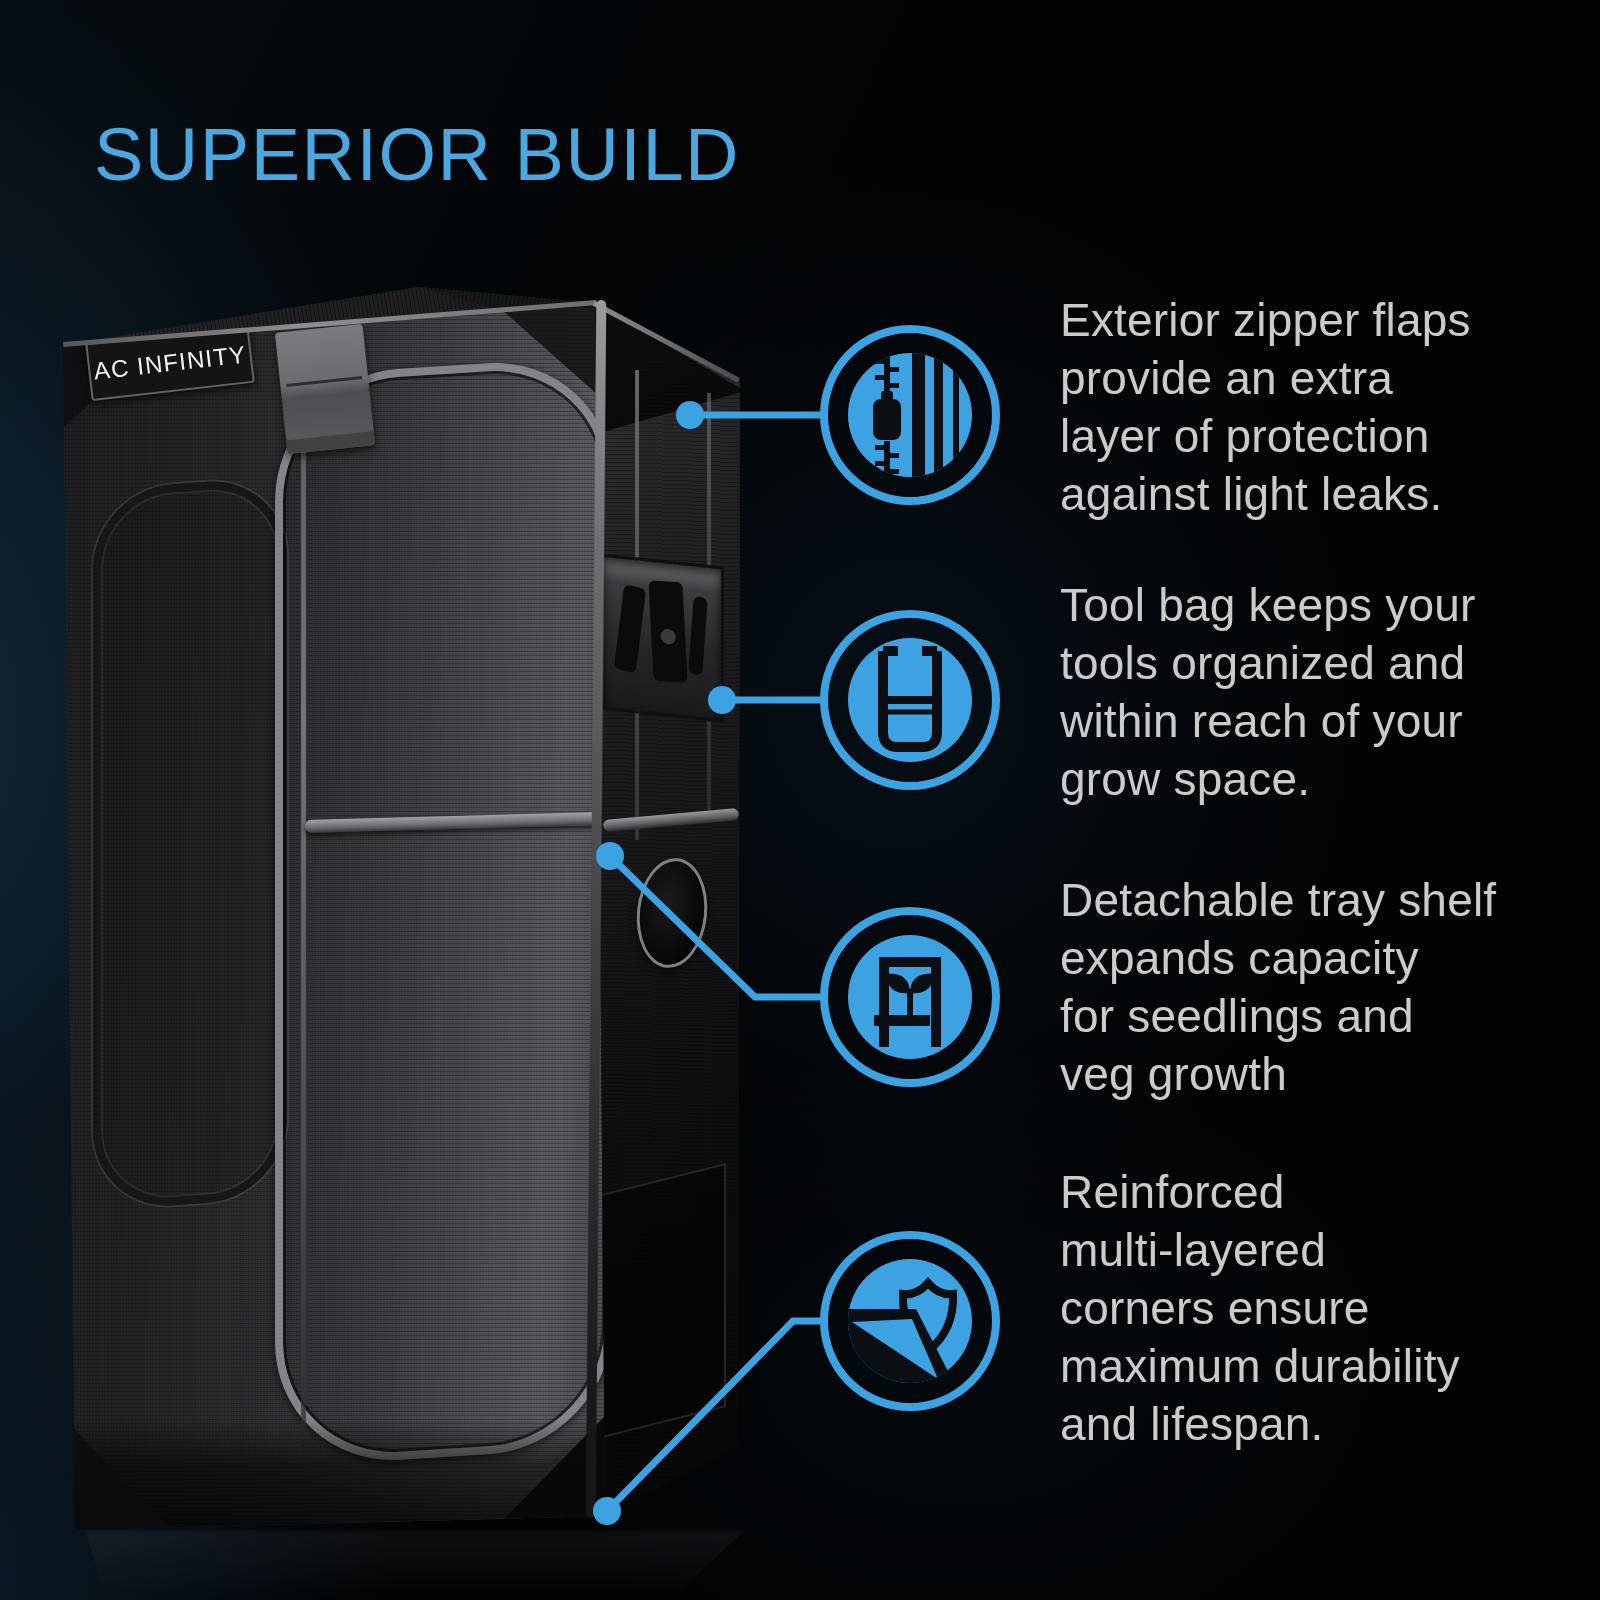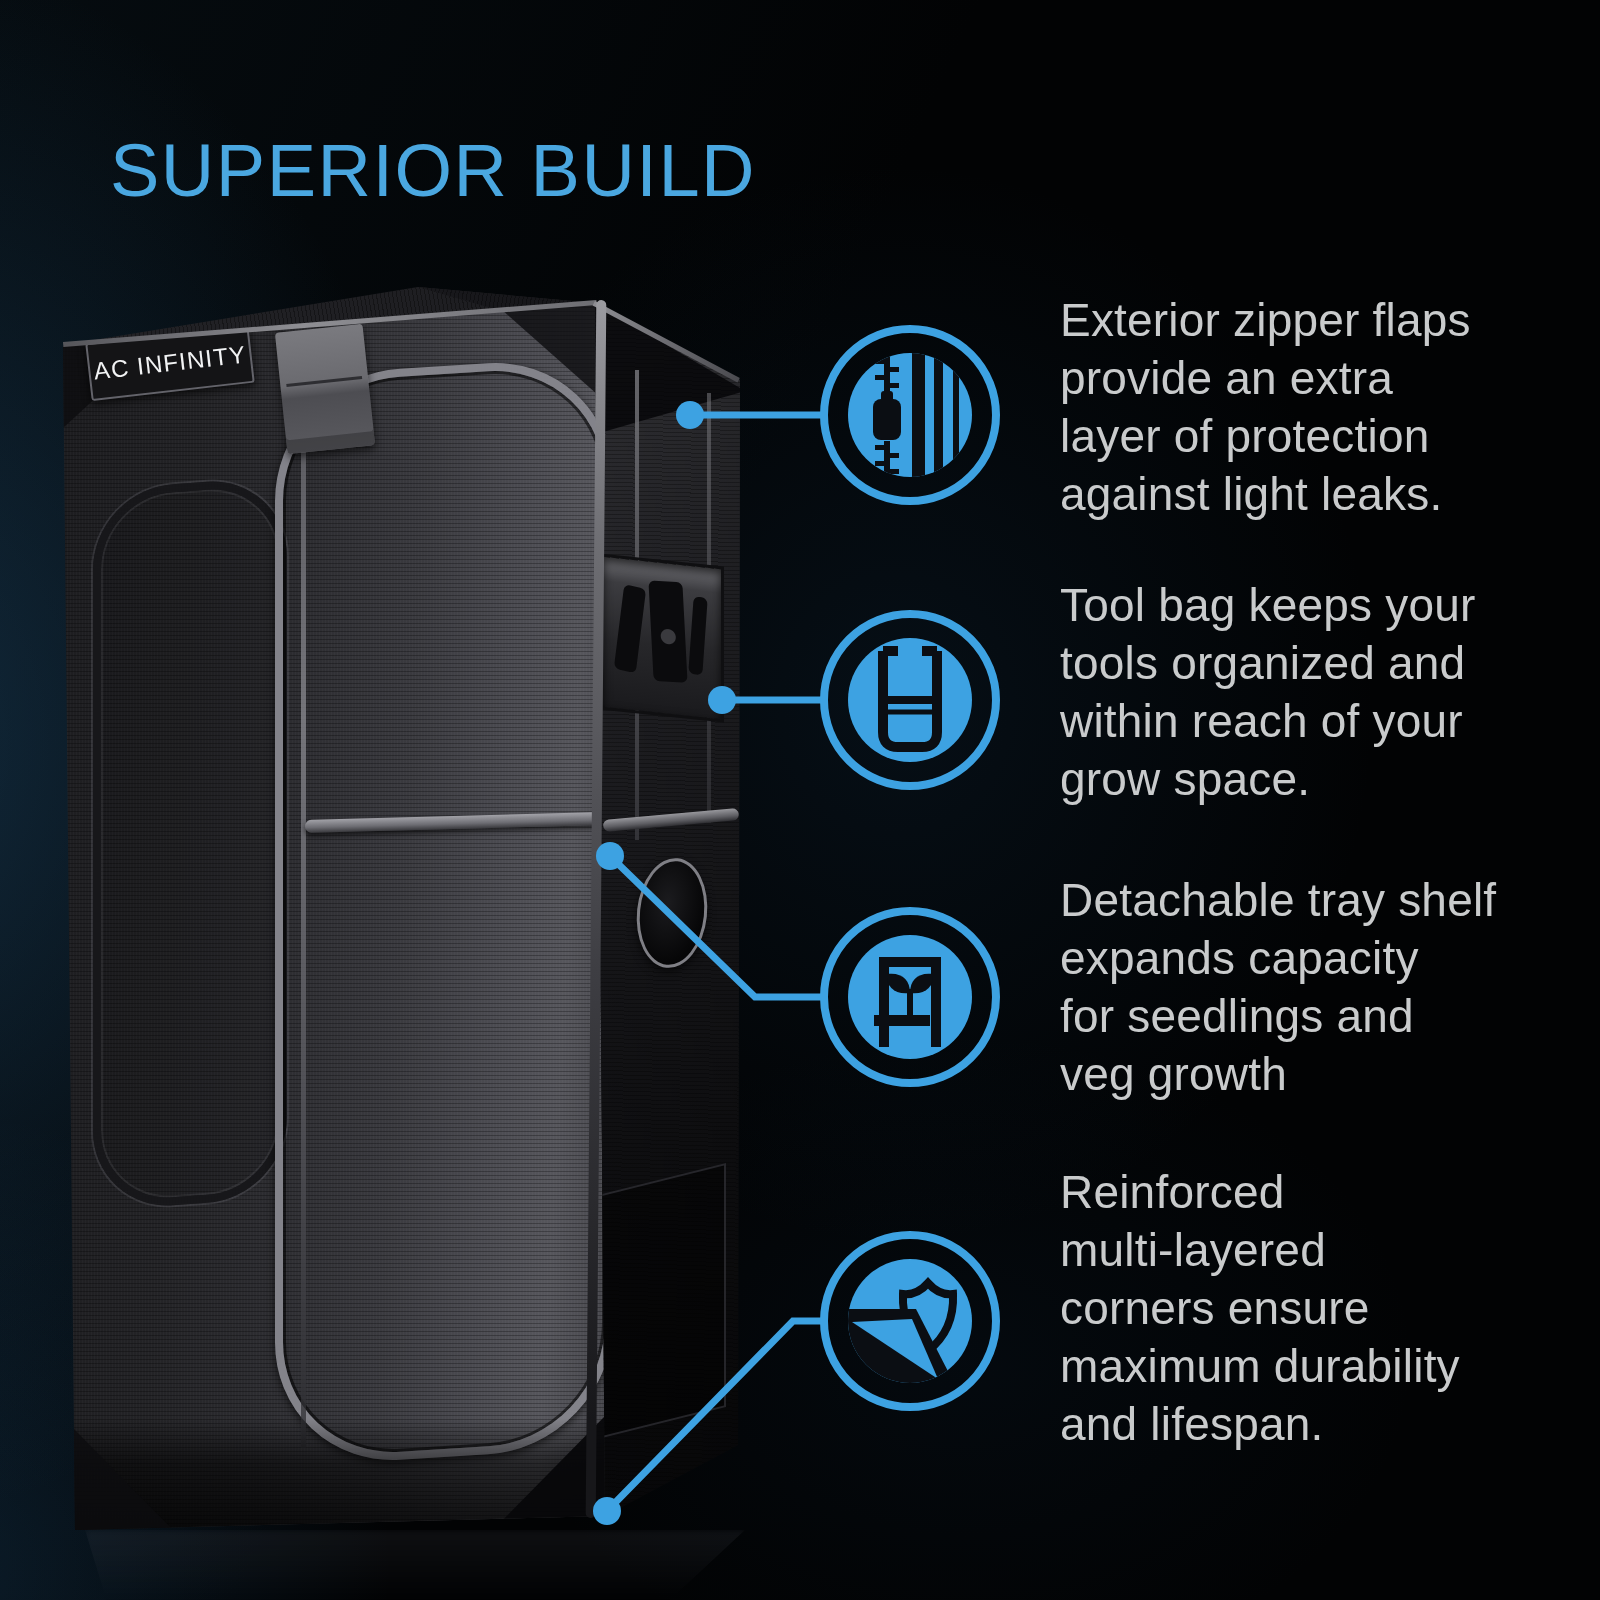--- a/index.html
+++ b/index.html
@@ -10,21 +10,21 @@
       radial-gradient(900px 1300px at -6% 46%, rgba(38,92,134,.38), transparent 60%),
       radial-gradient(700px 700px at -4% 98%, rgba(30,80,120,.30), transparent 65%),
       radial-gradient(800px 900px at 56% 44%, rgba(22,62,96,.20), transparent 60%),
       radial-gradient(700px 500px at 60% 85%, rgba(18,50,80,.14), transparent 65%),
       linear-gradient(115deg, rgba(12,28,38,.35), transparent 42%),
       #020304;
   }
 
   
   .title{
-    position:absolute;left:94px;top:112px;margin:16px;
+    position:absolute;left:94px;top:112px;margin:0;
     font-size:74px;font-weight:500;letter-spacing:1.5px;
     color:var(--title-color,#4aa7e0);
   }
 
   
   .tent{position:absolute;left:55px;top:278px;width:690px;height:1330px;}
   .tent .face,.tent .topface{position:absolute;inset:0;}
   .topface.a{
     clip-path:polygon(8px 67px,363px 9px,540px 25px);
     background:

